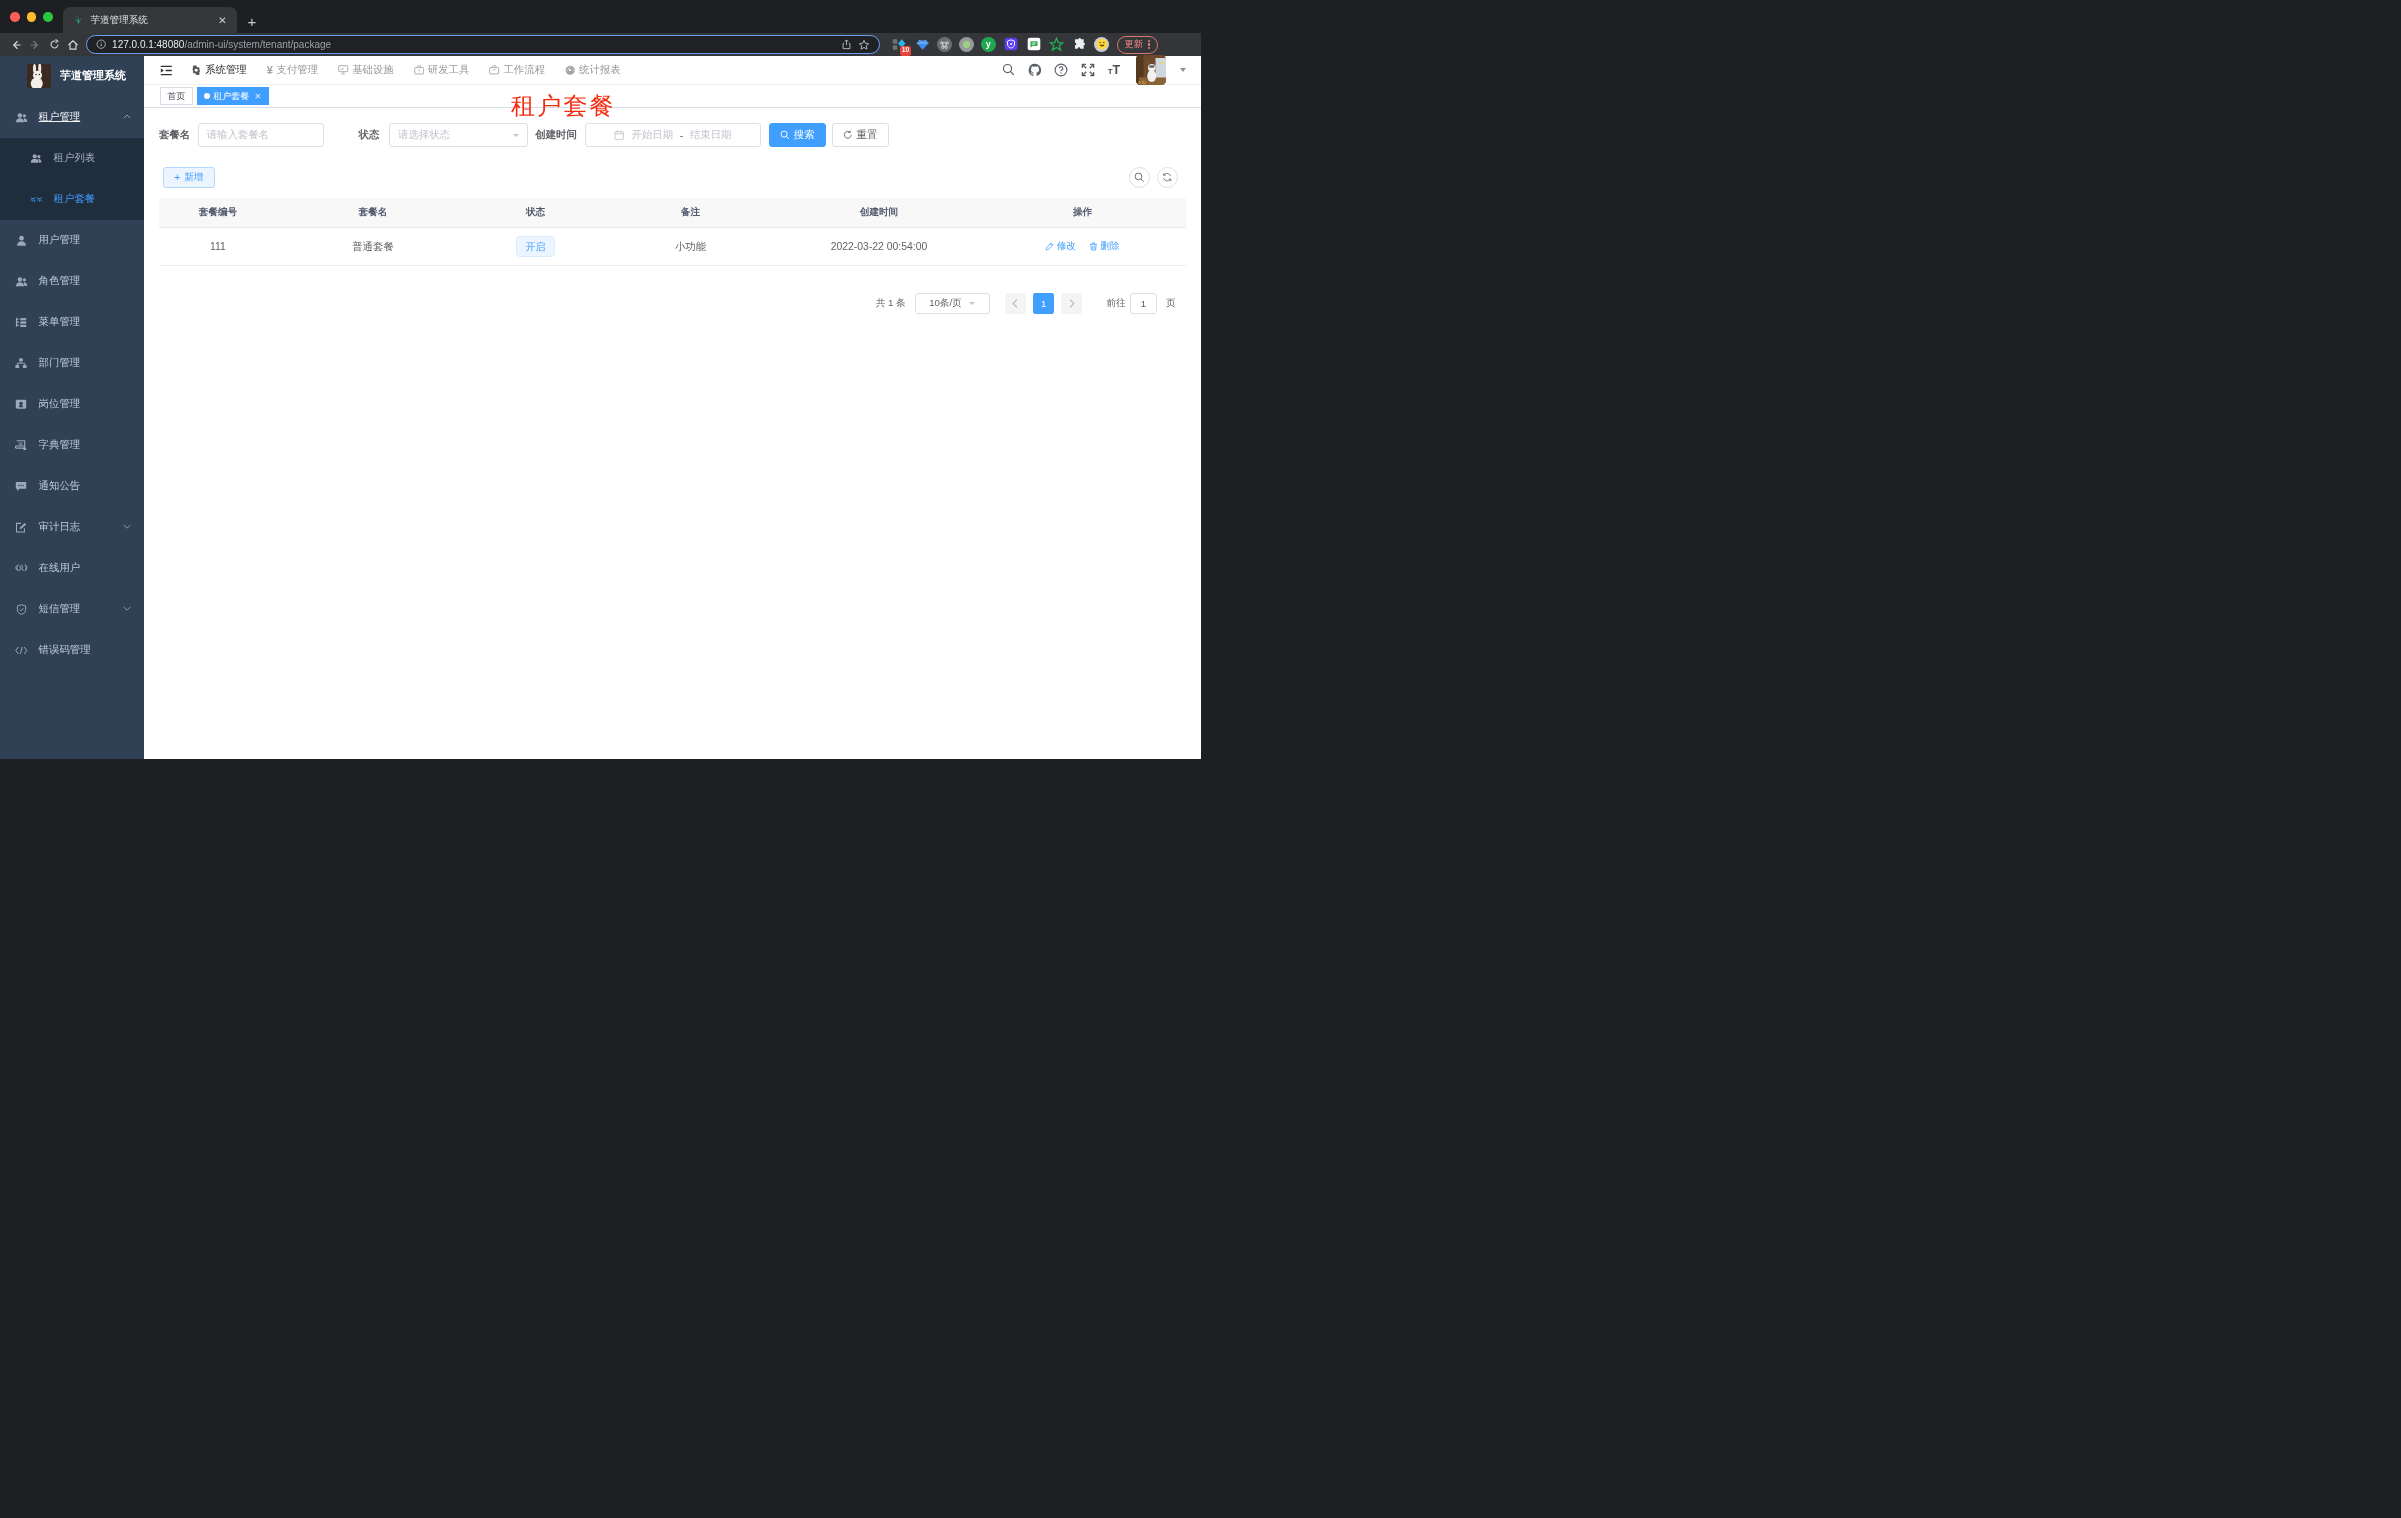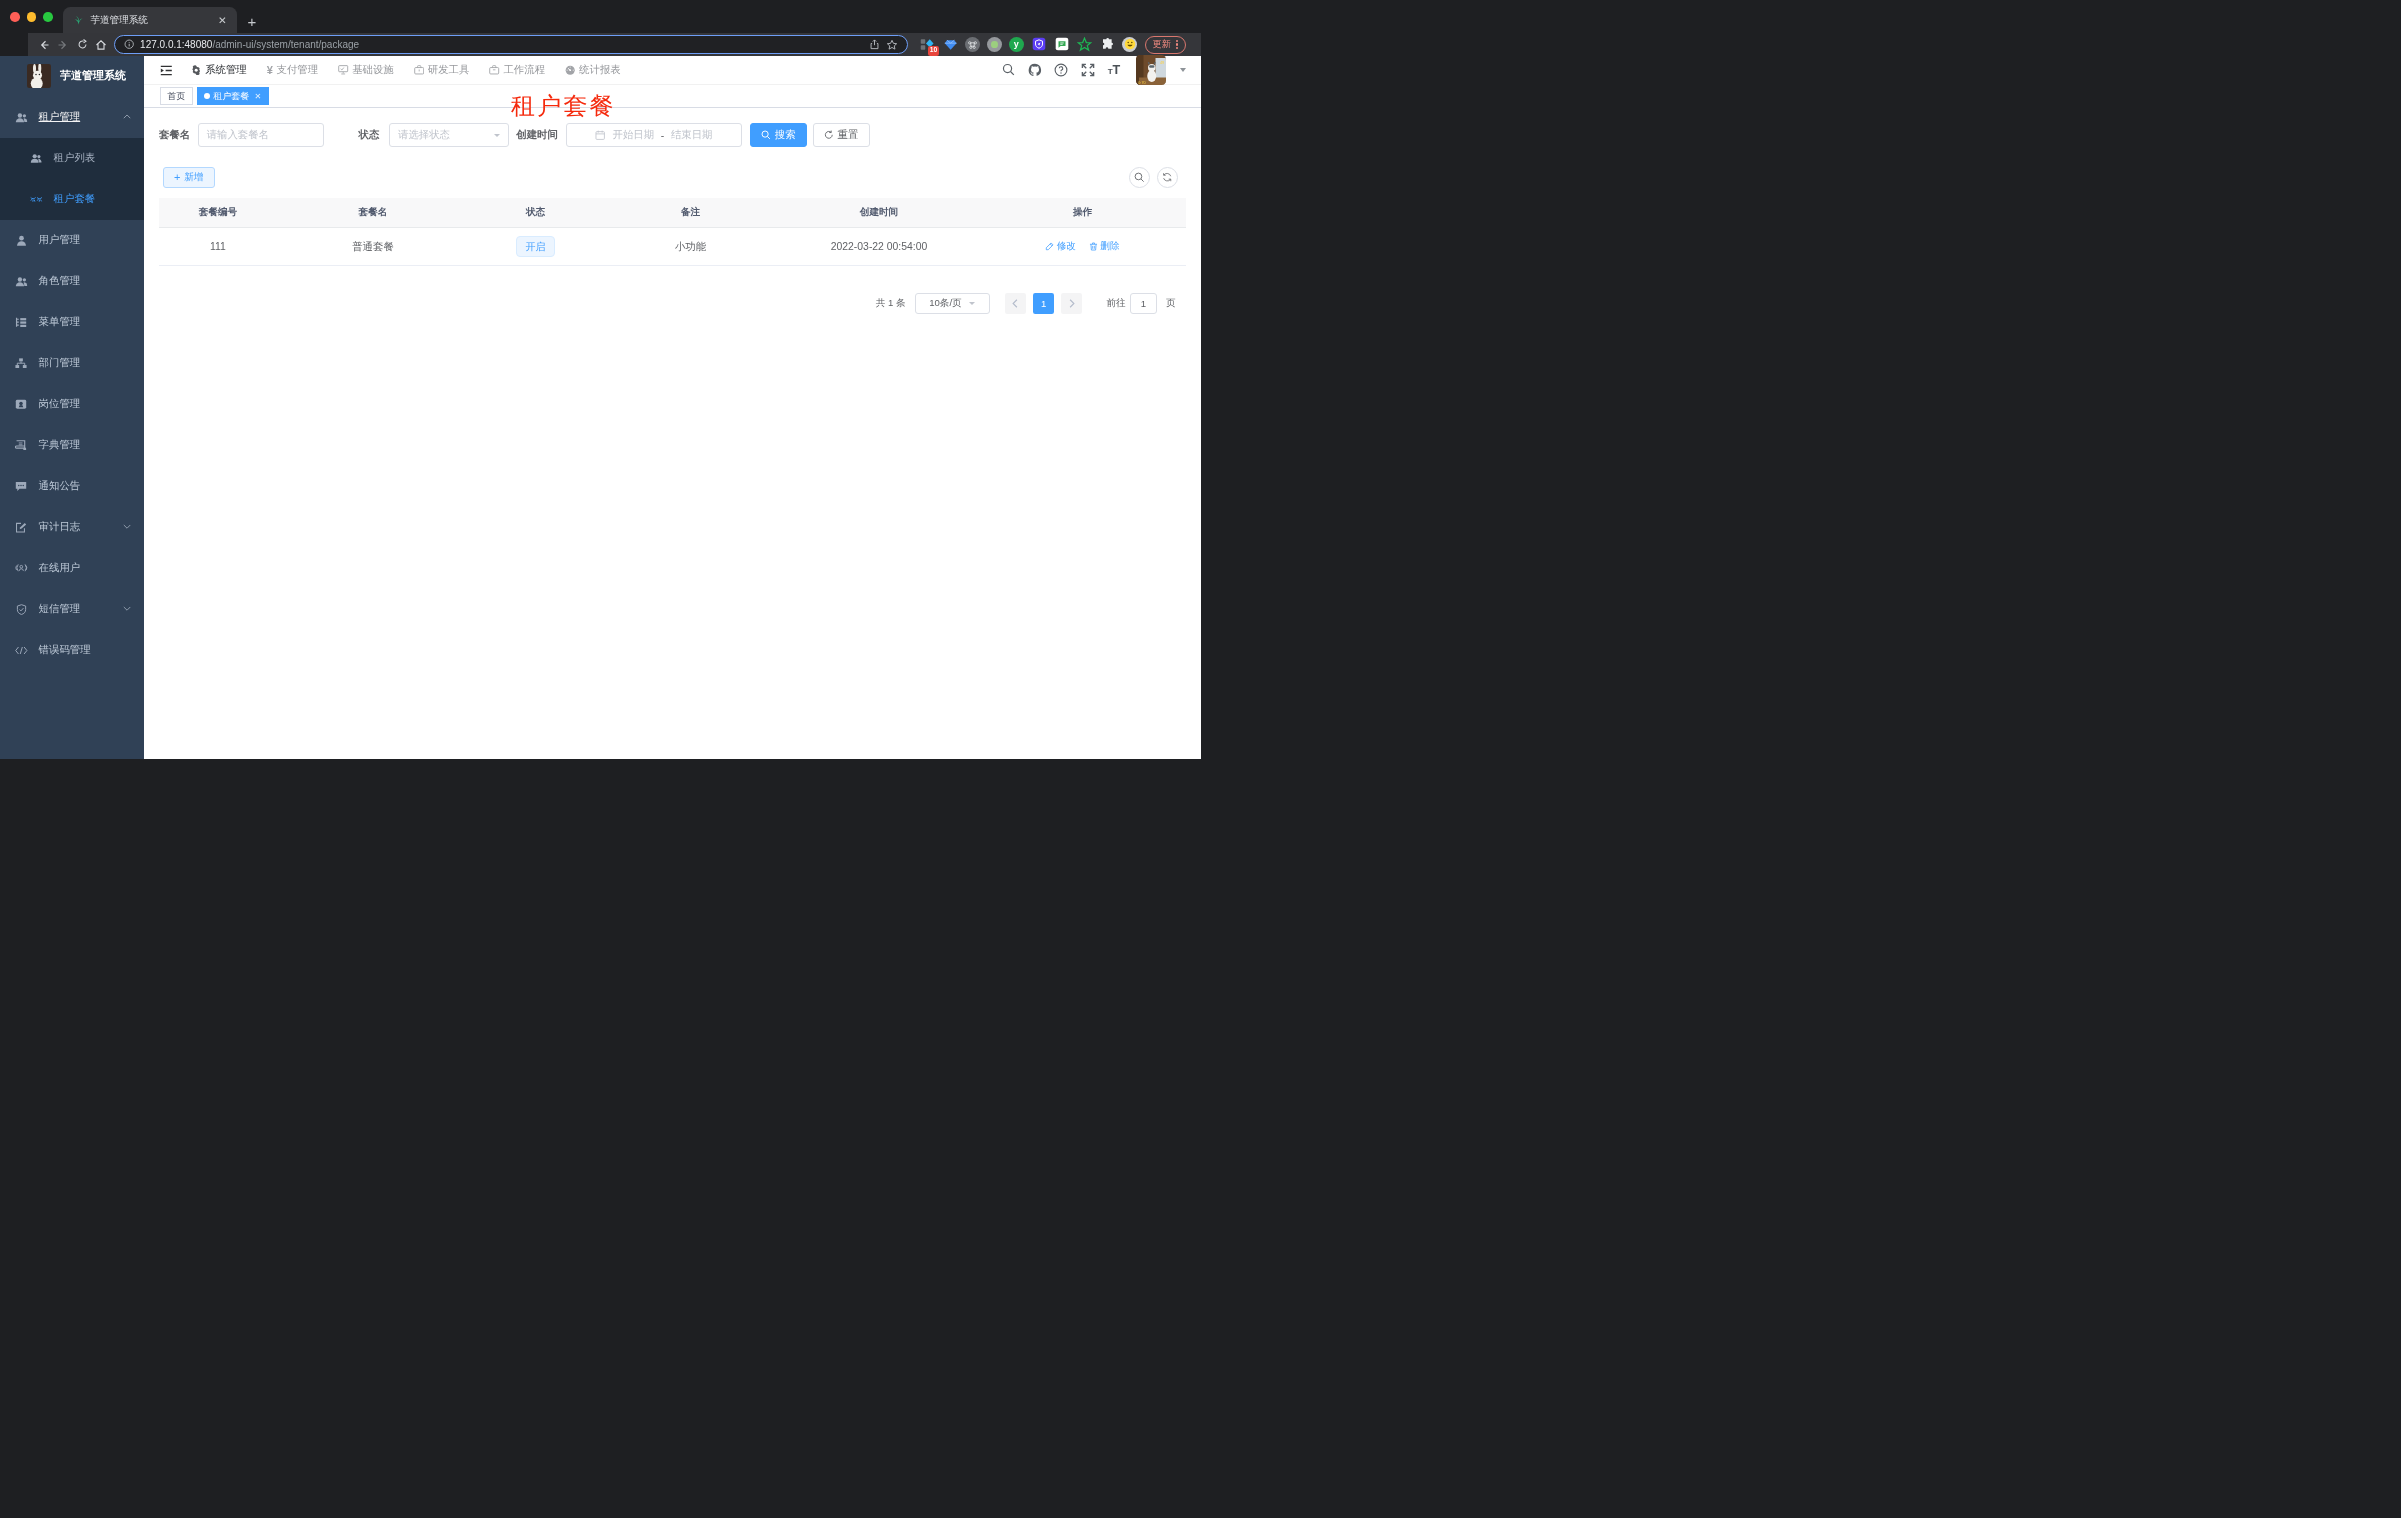--- a/index.html
+++ b/index.html
@@ -14,21 +14,21 @@
   
   .tabstrip{height:33px;background:#1e1f22;position:relative;display:flex;align-items:flex-end;flex:0 0 auto;}
   .traffic{position:absolute;left:10.4px;top:12px;display:flex;gap:6.7px;}
   .dot{width:9.6px;height:9.6px;border-radius:50%;}
   .dot.r{background:#ff5f57}.dot.y{background:#febc2e}.dot.g{background:#28c840}
   .tab{margin-left:63px;width:174px;height:26px;background:#36373b;border-radius:7.4px 7.4px 0 0;
        display:flex;align-items:center;padding:0 7.4px 0 10.4px;color:#dfe1e5;font-size:9.6px;gap:6px;}
   .tab .title{flex:1;white-space:nowrap;overflow:hidden;}
   .tab .close{color:#c7cacd;font-size:10.4px;cursor:default;padding:0 3px;}
   .newtab{color:#c6c9ce;font-size:15px;margin:0 0 4.4px 10.4px;line-height:1;}
-  .toolbar{height:23px;background:#35363a;display:flex;align-items:center;padding:0 6.7px;flex:0 0 auto;margin-left:28px;}
+  .toolbar{height:23px;background:#35363a;display:flex;align-items:center;padding:0 6.7px;flex:0 0 auto;}
   .navbtn{width:19px;height:19px;display:flex;align-items:center;justify-content:center;color:#d6d9dd;}
   .navbtn.dim{color:#75787c;}
   .omnibox{flex:0 0 auto;width:794px;height:19px;margin:0 4.4px 0 3px;background:#202124;border:1.5px solid #6d9ef7;
            border-radius:10.4px;display:flex;align-items:center;padding:0 9px;font-size:10px;color:#e8eaed;gap:6px;}
   .omnibox .origin{color:#e8eaed;}
   .omnibox .path{color:#9aa0a6;}
   .omnibox .spacer{flex:1;}
   .oicon{color:#bdc1c6;}
   .exts{display:flex;align-items:center;gap:6.7px;margin-left:7.4px;}
   .ext{width:16.3px;height:16.3px;display:flex;align-items:center;justify-content:center;position:relative;flex:0 0 auto;}
@@ -79,21 +79,21 @@
   .red-title{position:absolute;left:367px;top:38px;font-size:24px;letter-spacing:2.2px;color:var(--red_title);
              font-weight:500;z-index:10;line-height:1;pointer-events:none;}
 
   .content{flex:1;padding:15px;position:relative;background:#fff;overflow:hidden;}
   .sform{display:flex;align-items:center;height:24px;}
   .flabel{font-size:10.4px;font-weight:bold;color:#606266;white-space:nowrap;}
   .ctrl{height:24px;border:0.7px solid #dcdfe6;border-radius:3px;background:#fff;display:flex;align-items:center;
         font-size:10.4px;color:#bfc3cb;padding:0 8.1px;}
   .ctrl .ph{color:#bfc3cb;}
   .in-name{width:126px;margin:0 35px 0 7.4px;}
-  .in-status{width:120px;margin:0 7.4px 0 9.6px;justify-content:space-between;}
+  .in-status{width:139px;margin:0 7.4px 0 9.6px;justify-content:space-between;}
   .in-date{width:176px;margin:0 8.1px 0 8.1px;gap:6.7px;justify-content:center;}
   .chev-d{width:0;height:0;border-left:3.7px solid transparent;border-right:3.7px solid transparent;border-top:3.7px solid #c0c4cc;}
   .btn{height:24px;border-radius:3px;font-size:10.4px;display:inline-flex;align-items:center;justify-content:center;
        gap:3.7px;padding:0 10.4px;cursor:pointer;white-space:nowrap;}
   .btn-primary{background:var(--primary);color:#fff;border:0.7px solid var(--primary);}
   .btn-default{background:#fff;color:#606266;border:0.7px solid #dcdfe6;margin-left:6px;}
   .btn-plain{height:21px;background:var(--primary_light);color:var(--primary);border:0.7px solid var(--primary_border);
              font-size:9.6px;padding:0 10.4px;}
 
   .row2{margin-top:20px;display:flex;align-items:center;}

